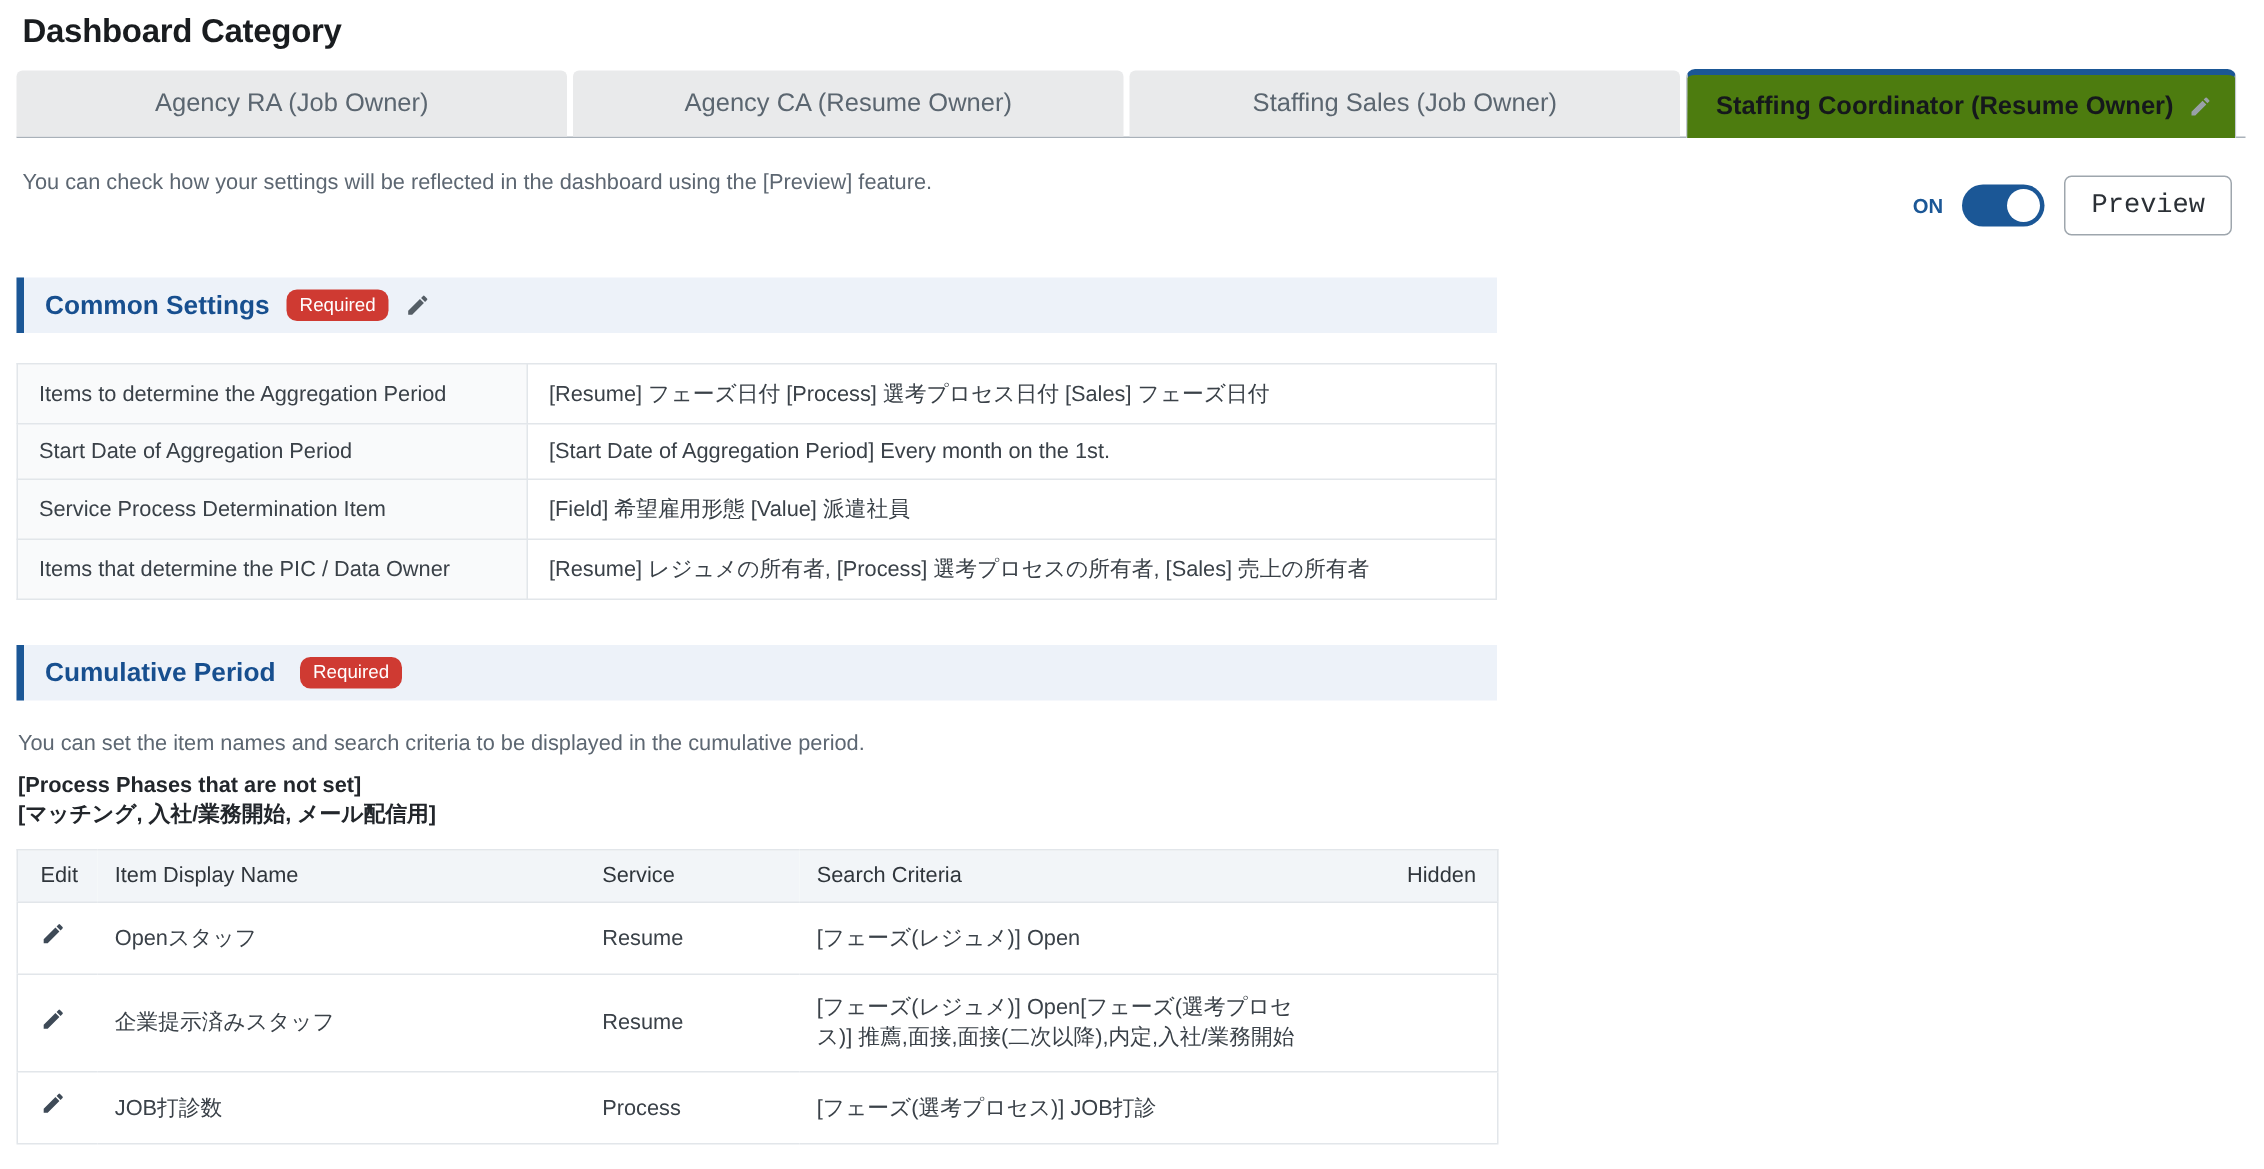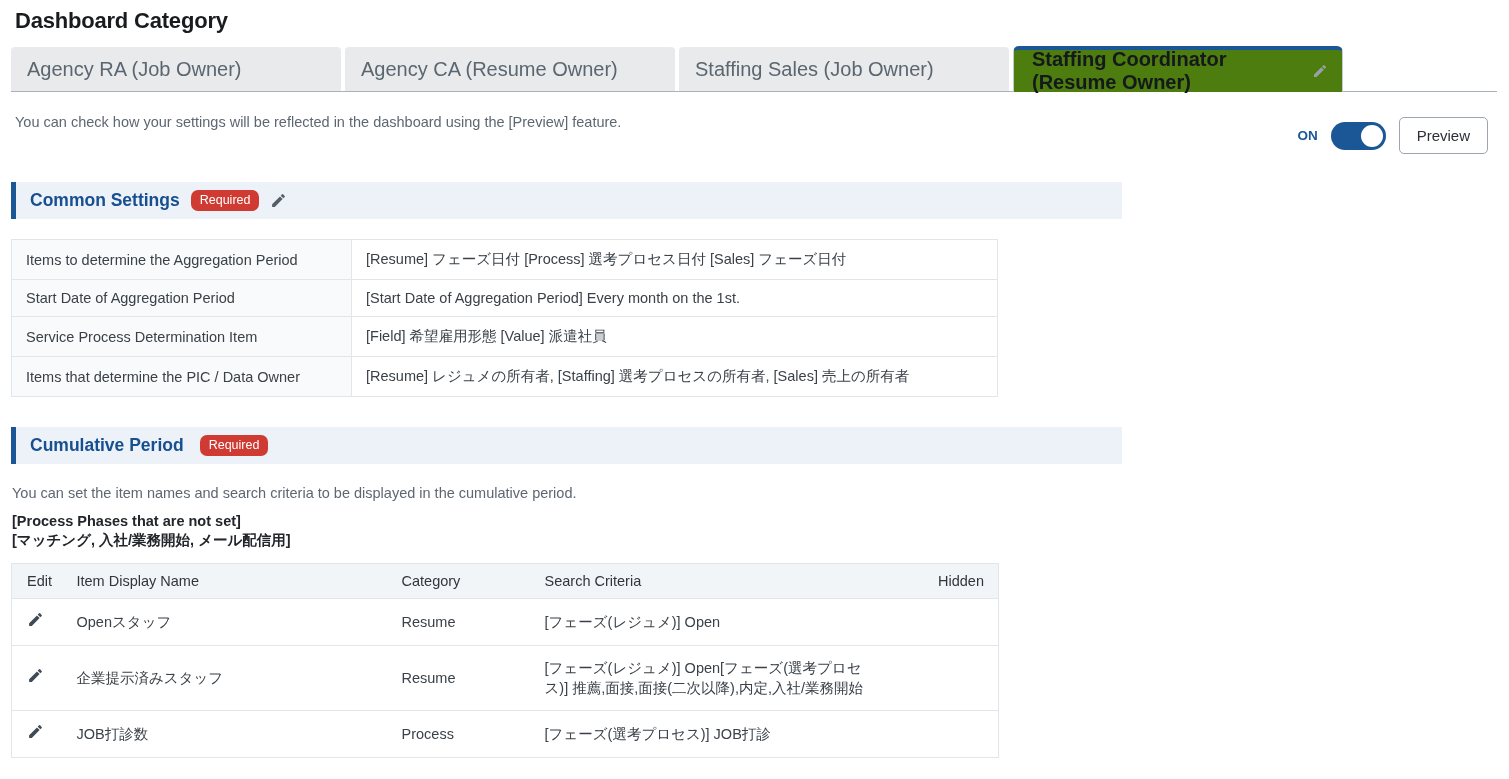--- a/index.html
+++ b/index.html
@@ -21,47 +21,47 @@
     font-family:"Liberation Sans", sans-serif;color:var(--text-dark);
   }
   .page{padding:0 12px 0 11px;}
   h1.page-title{
     margin:8px 0 13px 4px;font-size:22px;font-weight:700;color:#191c1f;
     letter-spacing:-0.2px;
   }
   
   .tabs{display:flex;gap:4px;align-items:flex-end;border-bottom:1px solid var(--tab-line);height:45px;}
   .tab{
-    width:330px;height:44px;background:var(--tab-inactive-bg);
+    width:367px;height:44px;background:var(--tab-inactive-bg);
     border-radius:4px 4px 0 0;display:flex;align-items:center;
-    padding:0 16px;font-size:20px;color:#5b6670;cursor:pointer;
+    padding:0 16px;font-size:17px;color:#5b6670;cursor:pointer;justify-content:center;
   }
   .tab.active{
     background:#4d7c0f;border:1px solid #c3cad1;border-bottom:none;
     border-top:4px solid var(--brand-blue);border-radius:6px 6px 0 0;
     height:46px;margin-bottom:-1px;color:#15181c;font-weight:700;
     gap:10px;padding:0 14px 0 18px;
   }
   .tab .pencil{flex:0 0 auto;}
   
   .intro-row{display:flex;justify-content:space-between;align-items:flex-start;margin-top:20px;padding:0 4px;}
   .intro{font-size:14.5px;color:var(--text-gray);line-height:20px;}
   .controls{display:flex;align-items:center;gap:13px;margin-top:5px;padding-right:5px;}
   .on-label{color:var(--brand-blue);font-weight:700;font-size:13.5px;}
   .toggle{width:55px;height:28px;border-radius:14px;background:var(--brand-blue);position:relative;cursor:pointer;}
   .toggle .knob{position:absolute;top:3px;right:3px;width:22px;height:22px;border-radius:50%;background:#fff;}
   .preview-btn{
     background:#fff;border:1px solid #9ea6ad;border-radius:5px;
-    padding:9px 17px;font-size:15px;color:#2b3036;cursor:pointer;
-    font-family:Liberation Sans, sans-serif;
+    padding:9px 17px;font-size:18px;color:#2b3036;cursor:pointer;
+    font-family:Liberation Mono, monospace;
   }
   
   .section-header{
     background:var(--section-bg);border-left:5px solid var(--brand-blue);
-    width:1111px;height:37px;display:flex;align-items:center;gap:11px;
+    width:987px;height:37px;display:flex;align-items:center;gap:11px;
     padding:0 14px;margin-top:28px;
   }
   .section-header.second{margin-top:30px;gap:16px;}
   .section-title{color:#174f8f;font-size:17.5px;font-weight:700;}
   .badge{
     background:var(--badge-red);color:#fff;font-size:12.5px;font-weight:400;
     padding:3px 9px 4px;border-radius:7px;line-height:14px;
   }
   .pencil{display:inline-block;line-height:0;}
   .pencil svg{display:block;}
@@ -164,21 +164,21 @@
       <tr>
         <th>Start Date of Aggregation Period</th>
         <td>[Start Date of Aggregation Period] Every month on the 1st.</td>
       </tr>
       <tr>
         <th>Service Process Determination Item</th>
         <td>[Field] 希望雇用形態 [Value] 派遣社員</td>
       </tr>
       <tr>
         <th>Items that determine the PIC / Data Owner</th>
-        <td>[Resume] レジュメの所有者, [Staffing] 選考プロセスの所有者, [Sales] 売上の所有者</td>
+        <td>[Resume] レジュメの所有者, [Process] 選考プロセスの所有者, [Sales] 売上の所有者</td>
       </tr>
     </tbody>
   </table>
 
   <div class="section-header second">
     <span class="section-title">Cumulative Period</span>
     <span class="badge">Required</span>
   </div>
 
   <div class="cumulative-desc">You can set the item names and search criteria to be displayed in the cumulative period.</div>
@@ -186,21 +186,21 @@
   <div class="phases-note">
     <div>[Process Phases that are not set]</div>
     <div>[マッチング, 入社/業務開始, メール配信用]</div>
   </div>
 
   <table class="data-table">
     <thead>
       <tr>
         <th class="col-edit">Edit</th>
         <th class="col-name">Item Display Name</th>
-        <th class="col-resource">Category</th>
+        <th class="col-resource">Service</th>
         <th class="col-criteria">Search Criteria</th>
         <th class="col-hidden">Hidden</th>
       </tr>
     </thead>
     <tbody>
       <tr>
         <td class="cell-edit">
           <span class="pencil pencil-slate">
             <svg width="17" height="17" fill="currentColor">
                 <use href="#icon-pencil"></use>

